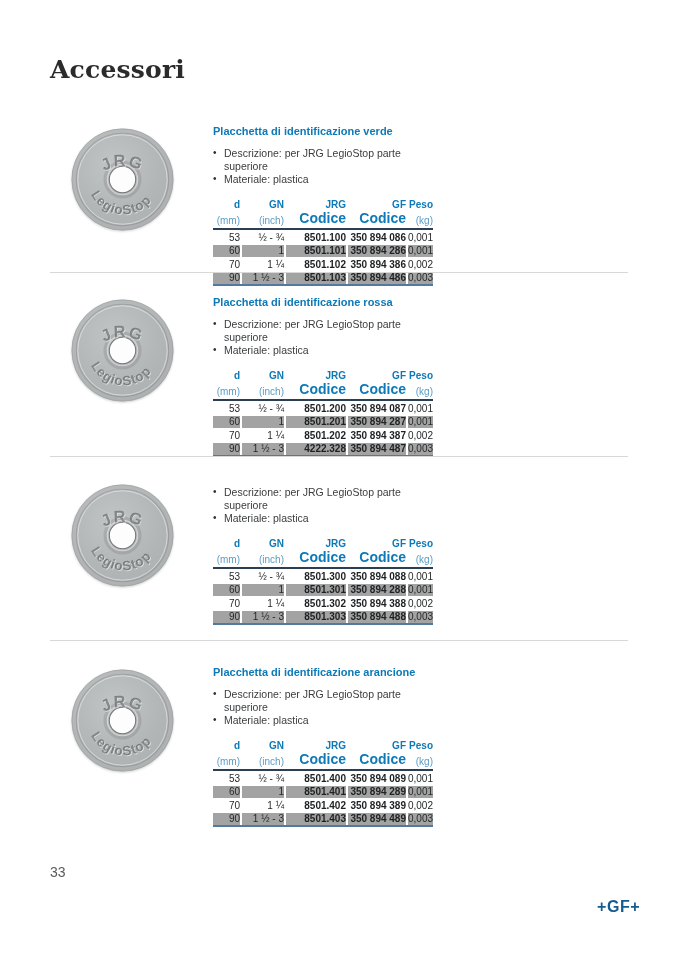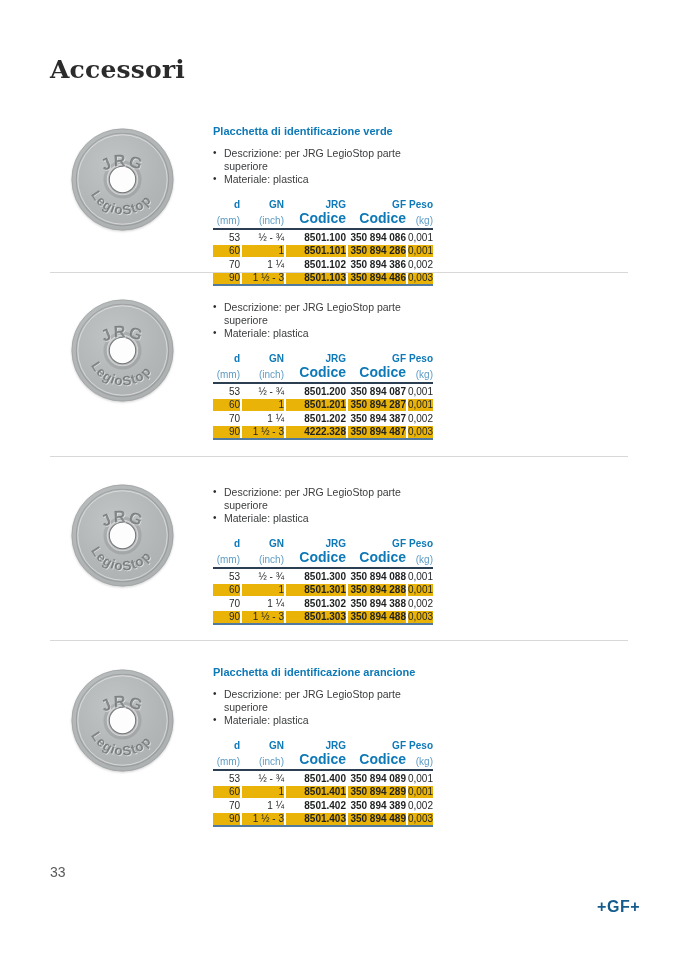--- a/index.html
+++ b/index.html
@@ -37,21 +37,21 @@
   table.spec th, table.spec td { box-sizing:border-box; text-align:right; padding:0; }
   tr.h1 th { font-size:10px; font-weight:700; color:#0d79b7; padding-top:2px; vertical-align:bottom; }
   tr.h2 th { border-bottom:2px solid #2c3f52; padding-bottom:2px; vertical-align:bottom; }
   tr.h2 th.unit { font-size:10px; font-weight:400; color:#5d9cc4; }
   tr.h2 th.sub  { font-size:14px; font-weight:700; color:#0d79b7; }
   tbody td {
     font-size:10px; color:#26282a; height:13.5px;
     border-top:1px solid #ffffff; vertical-align:middle;
   }
   tbody td.b { font-weight:700; color:#1e2022; }
-  tr.shade td { background:#eab308; }
+  tr.shade td { background:#a3a3a3; }
   tr.shade td + td { border-left:2px solid #ffffff; }
   .divider { position:absolute; left:50px; width:578px; height:0; border-top:1px solid #d8d8d8; }
   .page-number { position:absolute; left:50px; top:864px; font-size:14px; color:#595a5c; }
   .gf-logo {
     position:absolute; right:38px; top:898px; font-size:16px; font-weight:700;
     color:#155c8e; letter-spacing:0.5px;margin-left:32px;
   }
 </style>
 </head>
 <body>
@@ -170,20 +170,21 @@
         <circle cx="50" cy="50" r="16.5" fill="none" stroke="rgba(0,0,0,0.10)" stroke-width="4"></circle>
         <circle cx="50" cy="50" r="14.8" fill="none" stroke="rgba(255,255,255,0.5)" stroke-width="1"></circle>
         <circle cx="50" cy="50" r="12.8" fill="#fdfdfd" stroke="rgba(90,94,96,0.8)" stroke-width="1"></circle>
         <text class="t-top fill-light" transform="translate(0.7,0.7)"><textPath href="#at1" startOffset="50%" text-anchor="middle">JRG</textPath></text>
         <text class="t-top fill-dark"><textPath href="#at1" startOffset="50%" text-anchor="middle">JRG</textPath></text>
         <text class="t-bot fill-light" transform="translate(0.7,0.7)"><textPath href="#ab1" startOffset="50%" text-anchor="middle">LegioStop</textPath></text>
         <text class="t-bot fill-dark"><textPath href="#ab1" startOffset="50%" text-anchor="middle">LegioStop</textPath></text>
       </svg>
     </div>
     <div class="content">
+      <h2>Placchetta di identificazione rossa</h2>
       <ul class="desc">
         <li><span class="dot">•</span><span>Descrizione: per JRG LegioStop parte superiore</span></li>
         <li><span class="dot">•</span><span>Materiale: plastica</span></li>
       </ul>
       <table class="spec">
         <colgroup>
             <col style="width:27px">
             <col style="width:44px">
             <col style="width:62px">
             <col style="width:60px">

